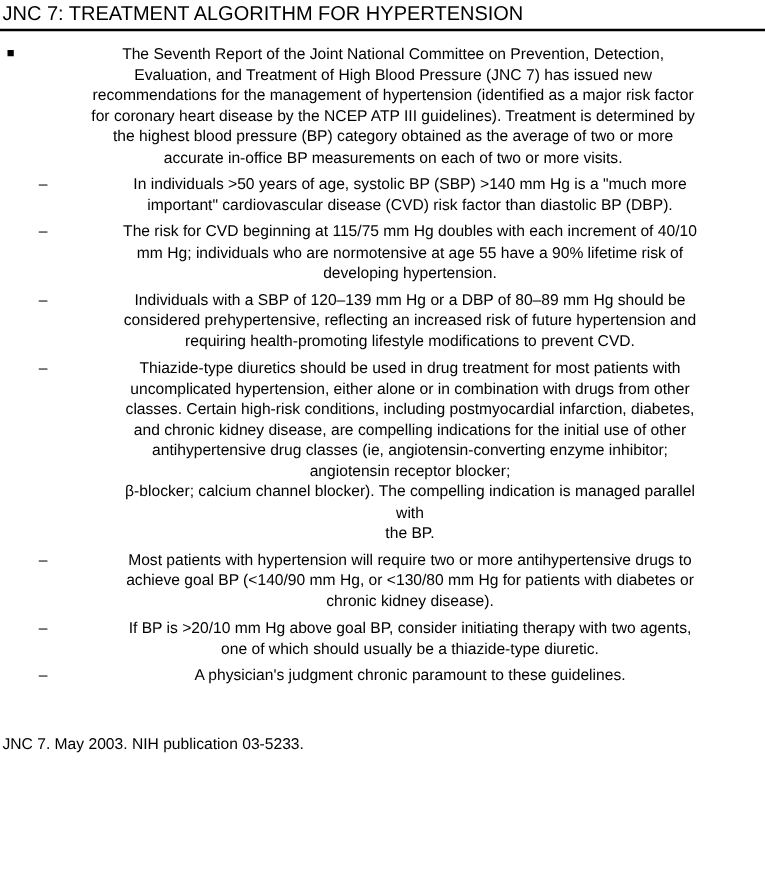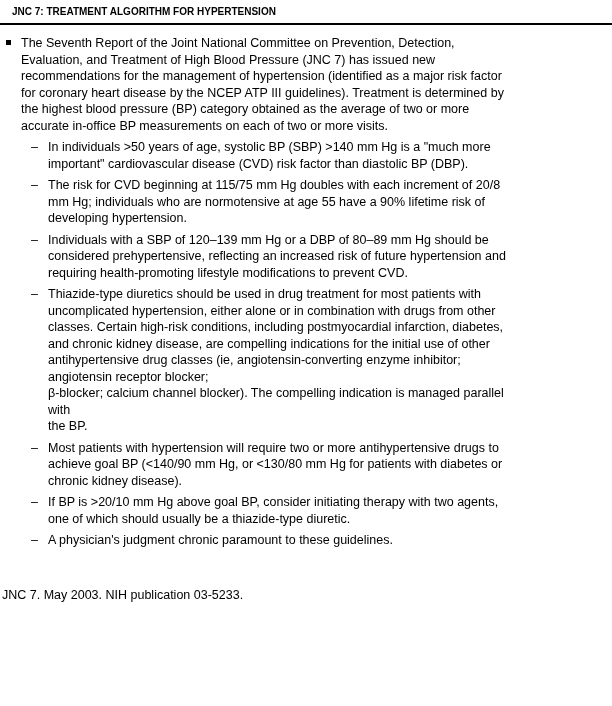--- a/index.html
+++ b/index.html
@@ -10,24 +10,24 @@
   body {
     width: 612px;
     height: 706px;
     color: #000000;
     font-family: "Liberation Sans", "DejaVu Sans", sans-serif;
     font-size: 12.5px;
     line-height: 16.5px;
     overflow: hidden;
   }
   .page-title {
-    font-size: 10px;
-    font-weight: bold;
+    font-size: 16px;
+    font-weight: normal;
     line-height: 16px;
-    margin: 4px 0 0 12px;
+    margin: 4px 0 0 2px;
     white-space: nowrap;
   }
   .title-rule {
     height: 0;
     border-top: 2px solid #000000;
     margin-top: 3px;
     width: 612px;
   }
   .b-item {
     display: flex;
@@ -52,20 +52,21 @@
     margin-top: 5px;
   }
   .s-marker {
     flex: 0 0 17px;
     margin-left: 31px;
   }
   .content {
     flex: 1;
     white-space: pre-wrap;
     padding-right: 4px;
+    text-align: center;
   }
   .footer-citation {
     margin: 38px 0 0 2px;
   }
 </style>
 </head>
 <body>
 
 <div>
 
@@ -86,21 +87,21 @@
 
 
   <div class="s-item">
     <span class="s-marker">–</span>
     <div class="content">In individuals &gt;50 years of age, systolic BP (SBP) &gt;140 mm Hg is a "much more
 important" cardiovascular disease (CVD) risk factor than diastolic BP (DBP).</div>
   </div>
 
   <div class="s-item">
     <span class="s-marker">–</span>
-    <div class="content">The risk for CVD beginning at 115/75 mm Hg doubles with each increment of 20/8
+    <div class="content">The risk for CVD beginning at 115/75 mm Hg doubles with each increment of 40/10
 mm Hg; individuals who are normotensive at age 55 have a 90% lifetime risk of
 developing hypertension.</div>
   </div>
 
   <div class="s-item">
     <span class="s-marker">–</span>
     <div class="content">Individuals with a SBP of 120–139 mm Hg or a DBP of 80–89 mm Hg should be
 considered prehypertensive, reflecting an increased risk of future hypertension and
 requiring health-promoting lifestyle modifications to prevent CVD.</div>
   </div>

